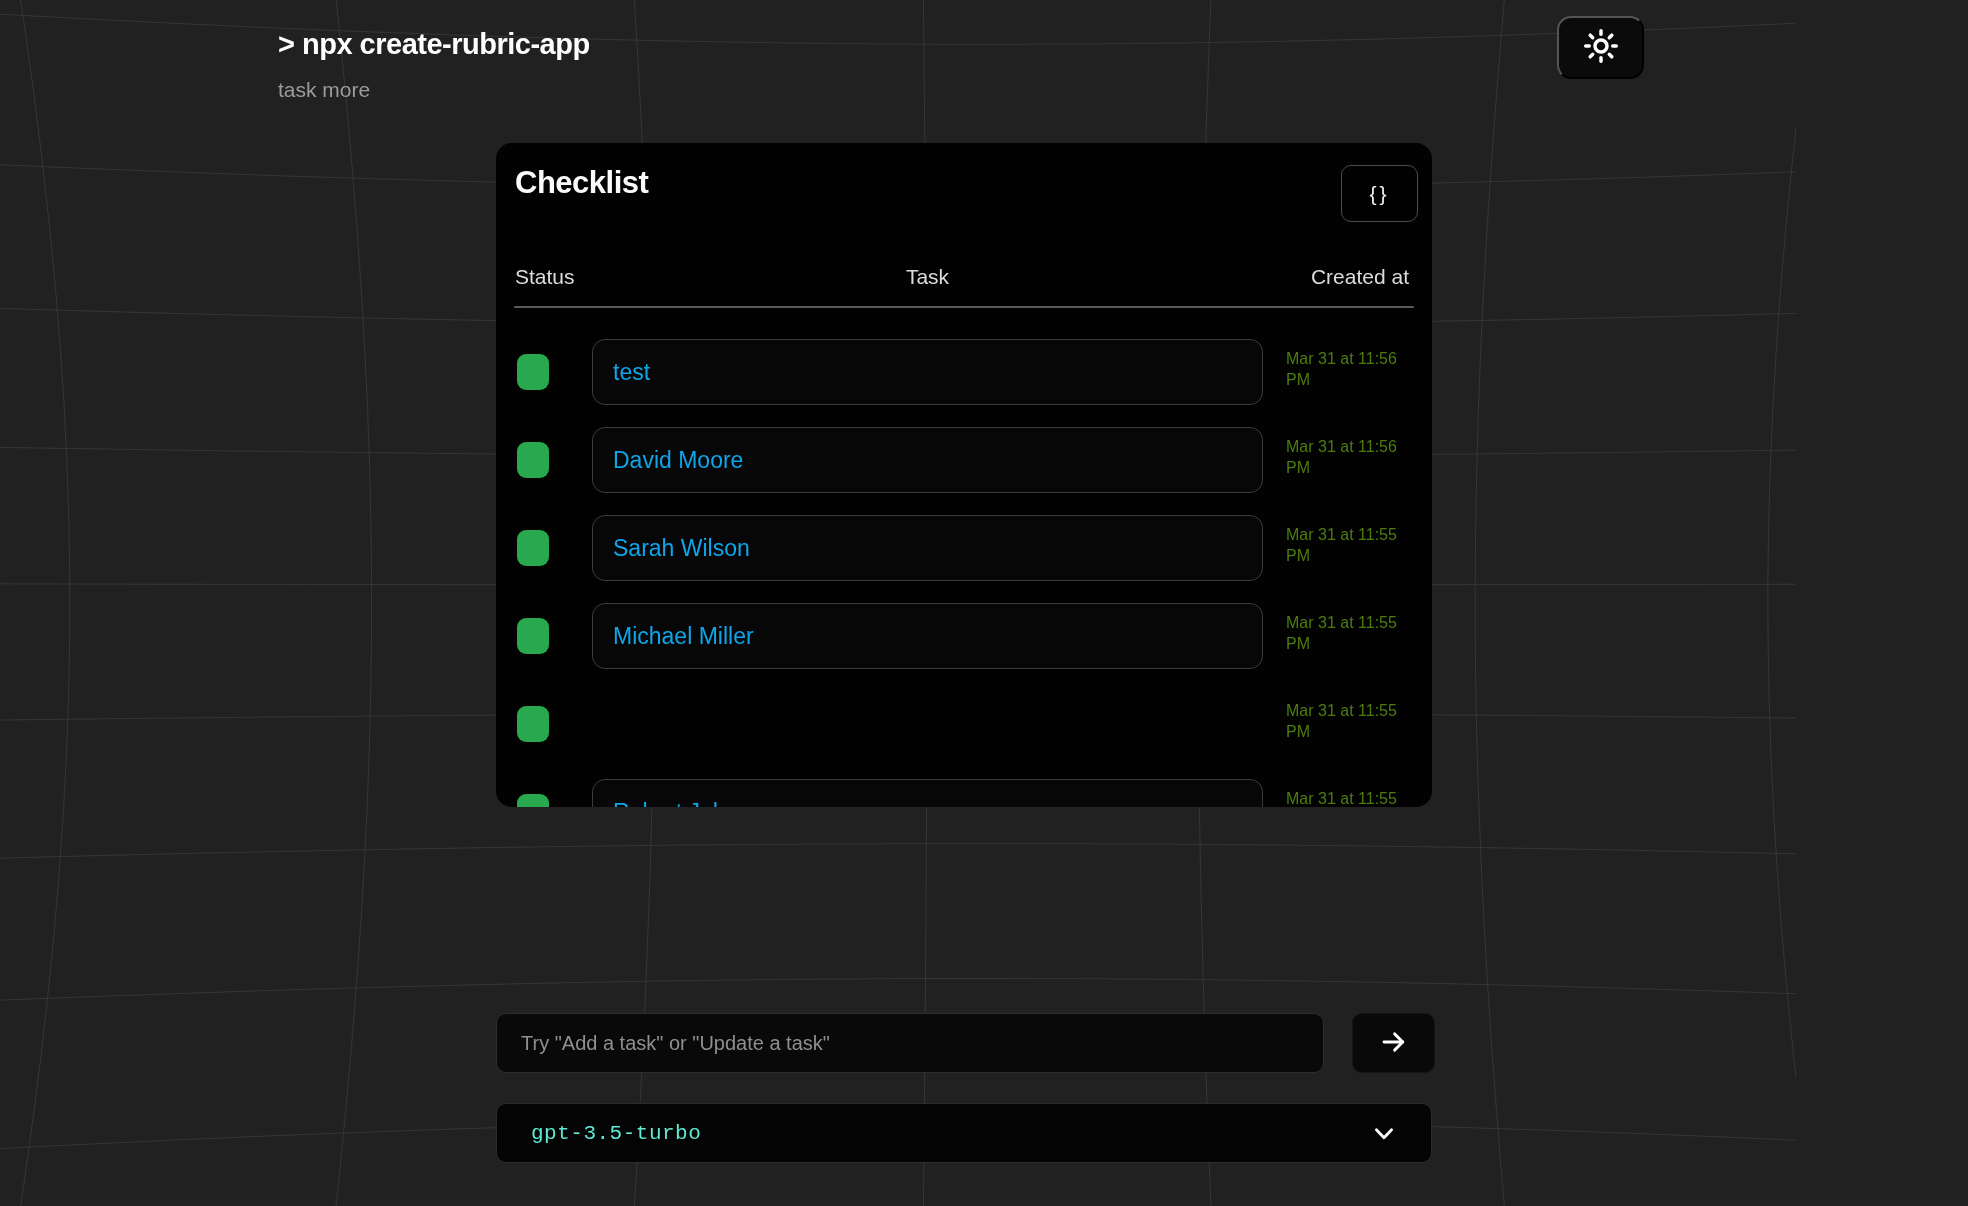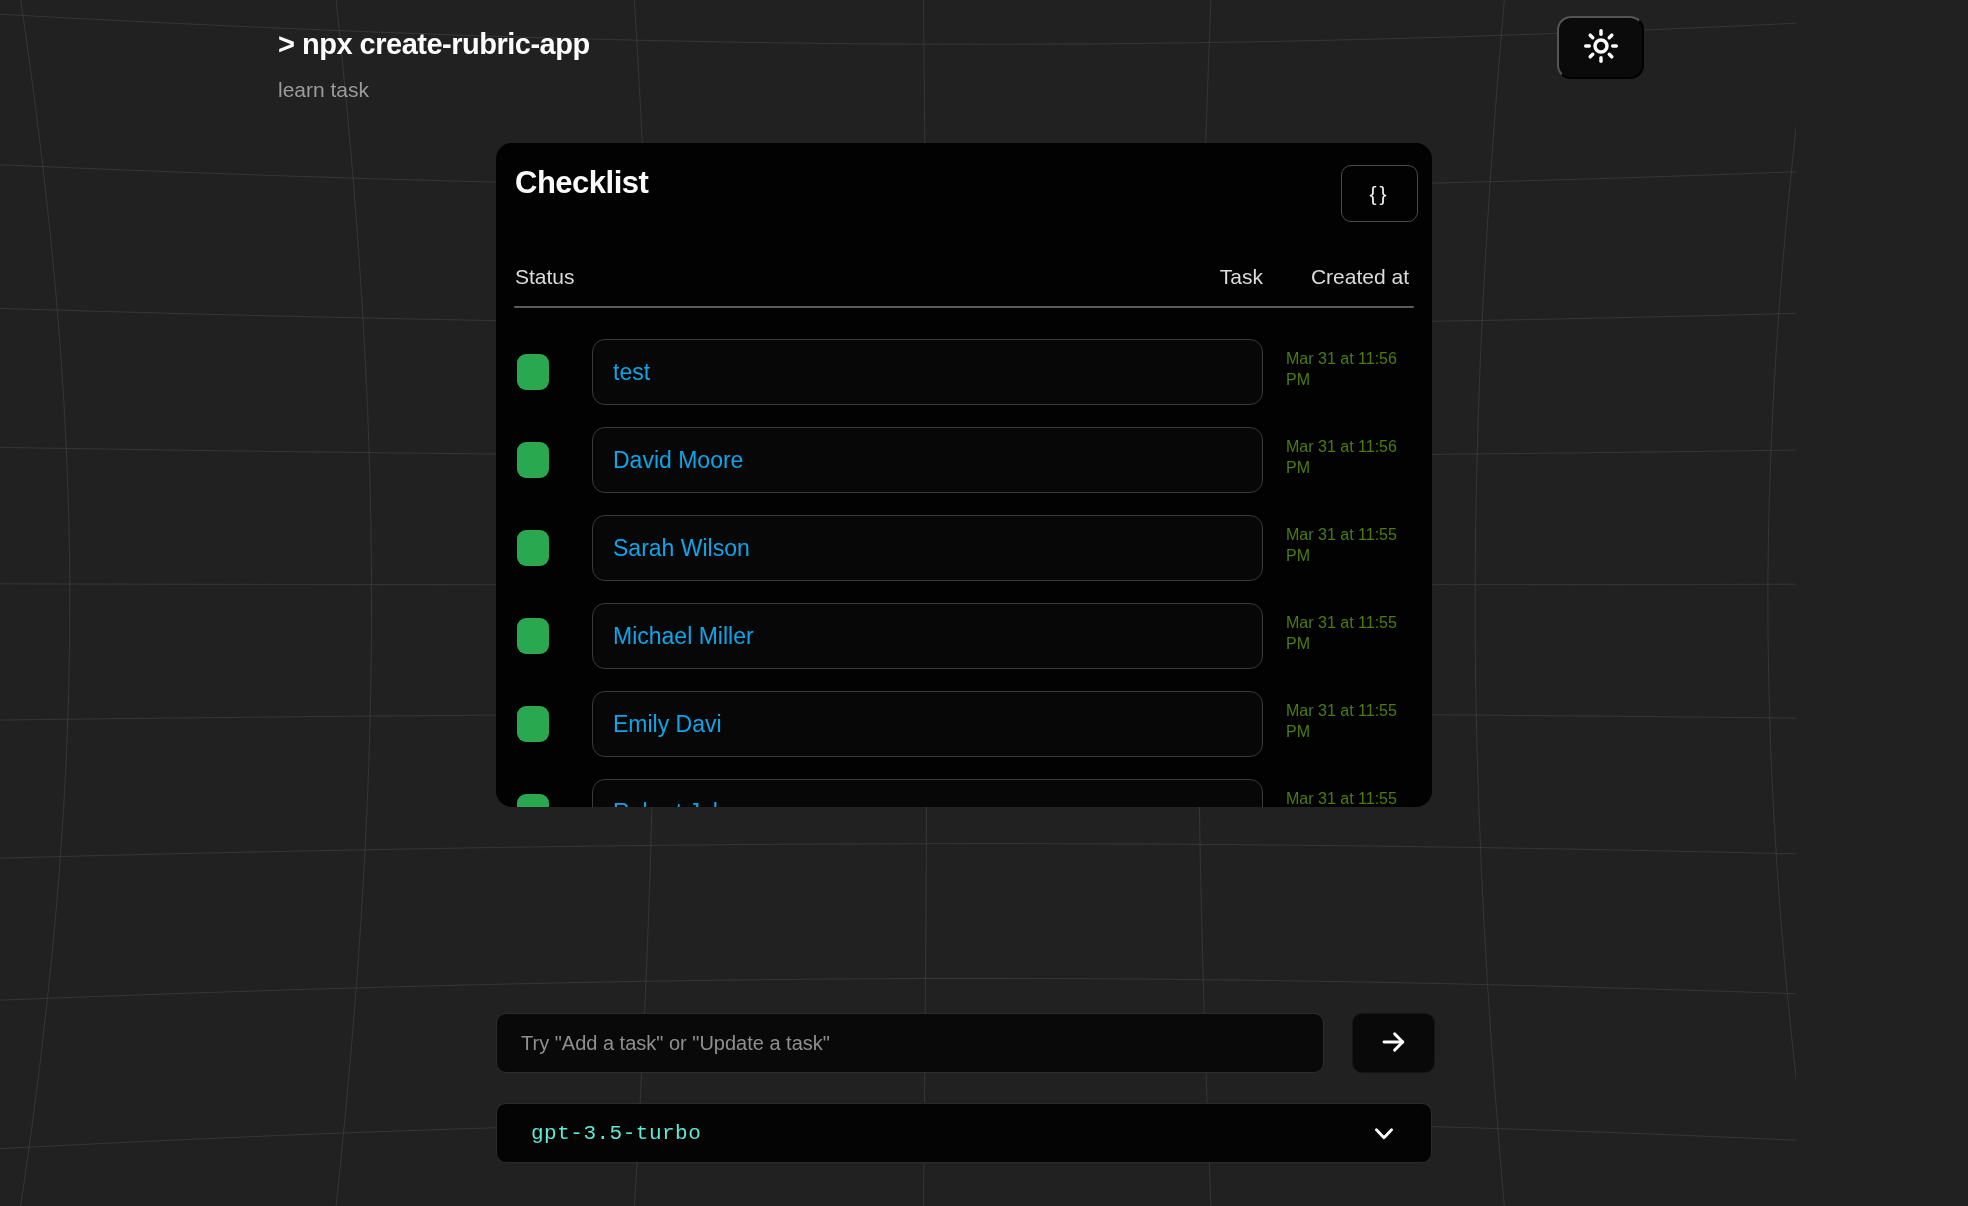--- a/index.html
+++ b/index.html
@@ -33,21 +33,21 @@
   .card{position:absolute;left:496px;top:143px;width:936px;height:664px;
     background:var(--card);border-radius:16px;overflow:hidden;}
   .card-title{position:absolute;left:19px;top:22px;font-size:31px;font-weight:bold;
     color:#fafafa;letter-spacing:-0.5px;}
   .json-btn{position:absolute;left:845px;top:22px;width:77px;height:57px;
     border:1.5px solid #4b4b4b;border-radius:10px;background:transparent;
     color:#f0f0f0;font-size:21px;letter-spacing:3px;display:flex;align-items:center;
     justify-content:center;cursor:pointer;font-family:"Liberation Sans",sans-serif;}
   .thead{position:absolute;top:122px;height:26px;font-size:21px;color:#dcdcdc;}
   .th-status{left:19px;}
-  .th-task{left:96px;width:671px;text-align:right;}
+  .th-task{left:96px;width:671px;text-align:center;}
   .th-created{left:790px;width:123px;text-align:right;}
   .divider{position:absolute;top:163px;left:18px;width:900px;height:2px;
     background:#5a5a5a;border-radius:1px;}
   .row{position:absolute;left:0;width:100%;height:66px;}
   .checkbox{position:absolute;left:21px;top:15px;width:32px;height:36px;
     background:var(--green);border-radius:9px;cursor:pointer;}
   .taskbox{position:absolute;left:96px;top:0;width:671px;height:66px;
     background:#070707;border:1.5px solid var(--border);border-radius:13px;
     display:flex;align-items:center;padding-left:20px;cursor:text;}
   .tasktext{font-size:23px;color:#0ea5e9;}
@@ -93,21 +93,21 @@
       <polyline points="-196.5,444.0 -91.2,445.9 11.0,447.6 110.4,449.1 207.2,450.6 301.6,451.8 394.0,452.9 484.5,453.9 573.6,454.7 661.3,455.3 748.1,455.8 834.1,456.2 919.7,456.4 1005.1,456.4 1090.5,456.3 1176.3,456.0 1262.7,455.6 1349.9,455.0 1438.2,454.3 1528.0,453.4 1619.4,452.4 1712.8,451.2 1808.3,449.9 1906.3,448.4 2007.1,446.8 2110.8,445.0" fill="none" stroke="#3a3a3a" stroke-width="1" opacity="0.85"></polyline>
       <polyline points="-192.2,583.5 -87.1,583.7 14.7,583.9 113.8,584.1 210.2,584.3 304.3,584.4 396.3,584.6 486.5,584.7 575.2,584.8 662.6,584.9 749.1,584.9 834.8,585.0 920.0,585.0 1005.0,585.0 1090.1,585.0 1175.5,585.0 1261.5,584.9 1348.4,584.8 1436.4,584.7 1525.9,584.6 1616.9,584.5 1709.9,584.4 1805.2,584.2 1902.8,584.0 2003.2,583.8 2106.6,583.6" fill="none" stroke="#3a3a3a" stroke-width="1" opacity="0.85"></polyline>
       <polyline points="-194.6,722.6 -89.4,721.2 12.7,719.9 111.9,718.7 208.5,717.7 302.8,716.7 395.0,715.9 485.4,715.2 574.3,714.6 661.9,714.1 748.5,713.7 834.4,713.4 919.8,713.3 1005.0,713.3 1090.3,713.3 1175.9,713.5 1262.2,713.9 1349.2,714.3 1437.5,714.8 1527.1,715.5 1618.3,716.3 1711.5,717.2 1806.9,718.2 1904.8,719.3 2005.4,720.5 2109.0,721.9" fill="none" stroke="#3a3a3a" stroke-width="1" opacity="0.85"></polyline>
       <polyline points="-203.9,863.8 -98.0,860.8 4.8,858.0 104.8,855.4 202.1,853.1 297.1,851.1 390.1,849.3 481.2,847.7 570.8,846.4 659.2,845.3 746.5,844.5 833.1,844.0 919.3,843.7 1005.2,843.6 1091.2,843.8 1177.6,844.2 1264.5,844.9 1352.3,845.8 1441.3,847.0 1531.6,848.4 1623.6,850.1 1717.5,852.1 1813.7,854.2 1912.3,856.6 2013.6,859.3 2117.9,862.2" fill="none" stroke="#3a3a3a" stroke-width="1" opacity="0.85"></polyline>
       <polyline points="-220.0,1009.5 -112.8,1004.8 -8.8,1000.5 92.4,996.6 191.0,993.1 287.3,989.9 381.5,987.2 473.9,984.8 564.8,982.8 654.4,981.1 743.0,979.9 830.9,979.0 918.3,978.5 1005.5,978.5 1092.8,978.7 1180.4,979.4 1268.6,980.5 1357.7,981.9 1447.9,983.7 1539.5,985.9 1632.8,988.5 1728.0,991.4 1825.4,994.8 1925.2,998.5 2027.8,1002.6 2133.4,1007.1" fill="none" stroke="#3a3a3a" stroke-width="1" opacity="0.85"></polyline>
       <polyline points="-243.0,1162.2 -134.0,1155.9 -28.1,1150.0 74.9,1144.8 175.3,1140.0 273.3,1135.7 369.4,1132.0 463.6,1128.7 556.3,1126.0 647.7,1123.8 738.1,1122.2 827.8,1121.0 917.0,1120.4 1006.0,1120.2 1095.1,1120.6 1184.5,1121.5 1274.5,1122.9 1365.4,1124.9 1457.4,1127.3 1550.8,1130.3 1645.8,1133.8 1742.8,1137.8 1842.0,1142.3 1943.7,1147.3 2048.1,1152.8 2155.5,1158.9" fill="none" stroke="#3a3a3a" stroke-width="1" opacity="0.85"></polyline>
       <polyline points="-272.8,1324.2 -161.5,1316.2 -53.3,1308.9 52.1,1302.2 154.8,1296.2 255.2,1290.9 353.6,1286.1 450.1,1282.1 545.1,1278.7 638.9,1275.9 731.6,1273.8 823.7,1272.3 915.2,1271.5 1006.6,1271.3 1098.0,1271.8 1189.7,1273.0 1282.1,1274.8 1375.3,1277.2 1469.6,1280.3 1565.4,1284.0 1662.8,1288.4 1762.1,1293.4 1863.6,1299.1 1967.6,1305.4 2074.4,1312.4 2184.1,1320.1" fill="none" stroke="#3a3a3a" stroke-width="1" opacity="0.85"></polyline>
     </svg>
 
   <div class="hdr-title">&gt; npx create-rubric-app</div>
-  <div class="hdr-sub">learn task</div>
+  <div class="hdr-sub">task more</div>
 
   <button class="theme-btn">
     <span>
       <svg width="36" height="36" viewBox="0 0 24 24" fill="none" stroke="#ffffff" stroke-width="2.3" stroke-linecap="round">
         <circle cx="12" cy="12" r="4"></circle>
         <line x1="12" y1="1.8" x2="12" y2="4.2"></line>
         <line x1="12" y1="19.8" x2="12" y2="22.2"></line>
         <line x1="1.8" y1="12" x2="4.2" y2="12"></line>
         <line x1="19.8" y1="12" x2="22.2" y2="12"></line>
         <line x1="4.8" y1="4.8" x2="6.5" y2="6.5"></line>
@@ -155,23 +155,20 @@
     <div class="row" style="top: 460px;">
       <div class="checkbox"></div>
       <div class="taskbox">
         <span class="tasktext">Michael Miller</span>
       </div>
       <div class="timestamp">Mar 31 at 11:55 PM</div>
     </div>
 
     <div class="row" style="top: 548px;">
       <div class="checkbox"></div>
-      <div class="taskbox">
-        <span class="tasktext">Emily Davi</span>
-      </div>
       <div class="timestamp">Mar 31 at 11:55 PM</div>
     </div>
 
     <div class="row" style="top: 636px;">
       <div class="checkbox"></div>
       <div class="taskbox">
         <span class="tasktext">Robert Johnson</span>
       </div>
       <div class="timestamp">Mar 31 at 11:55 PM</div>
     </div>

